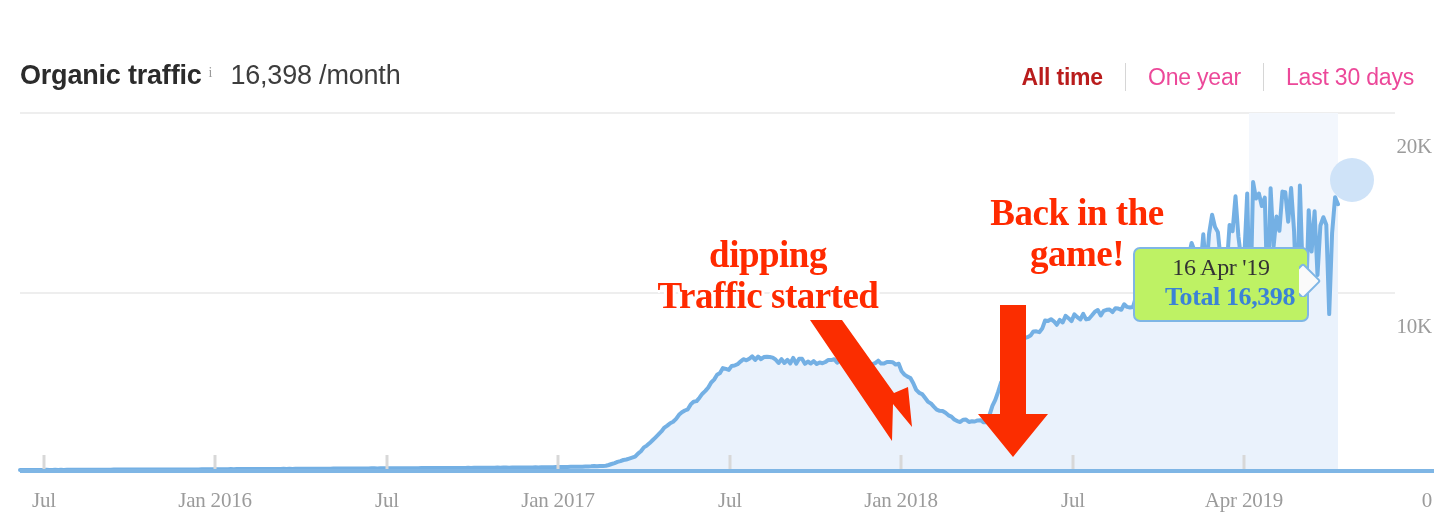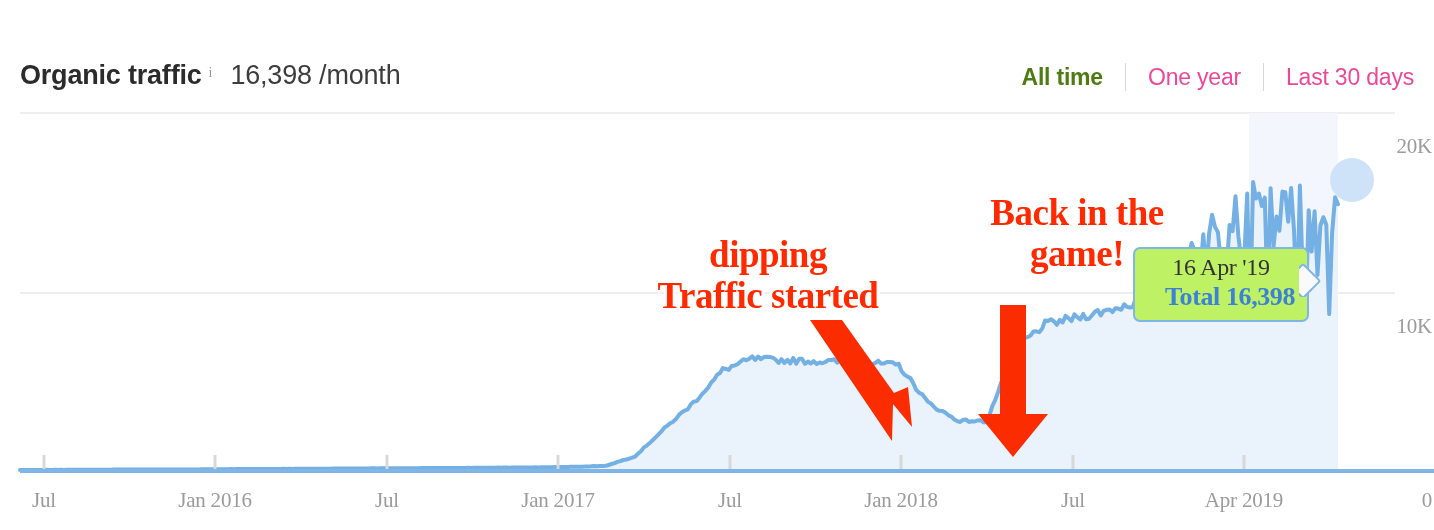--- a/index.html
+++ b/index.html
@@ -64,21 +64,21 @@
   }
   .range-tab {
     font-size: 23px;
     color: #ec4899;
     padding: 0 22px;
     text-decoration: none;
     cursor: pointer;
     letter-spacing: -0.2px;
   }
   .range-tab.active {
-    color: #4d7c0f;
+    color: #b91c1c;
     font-weight: bold;
     cursor: default;
   }
   .range-tab.last { padding-right: 0; }
   .range-divider {
     width: 1px;
     height: 28px;
     background: #d6d6d6;
   }
 

